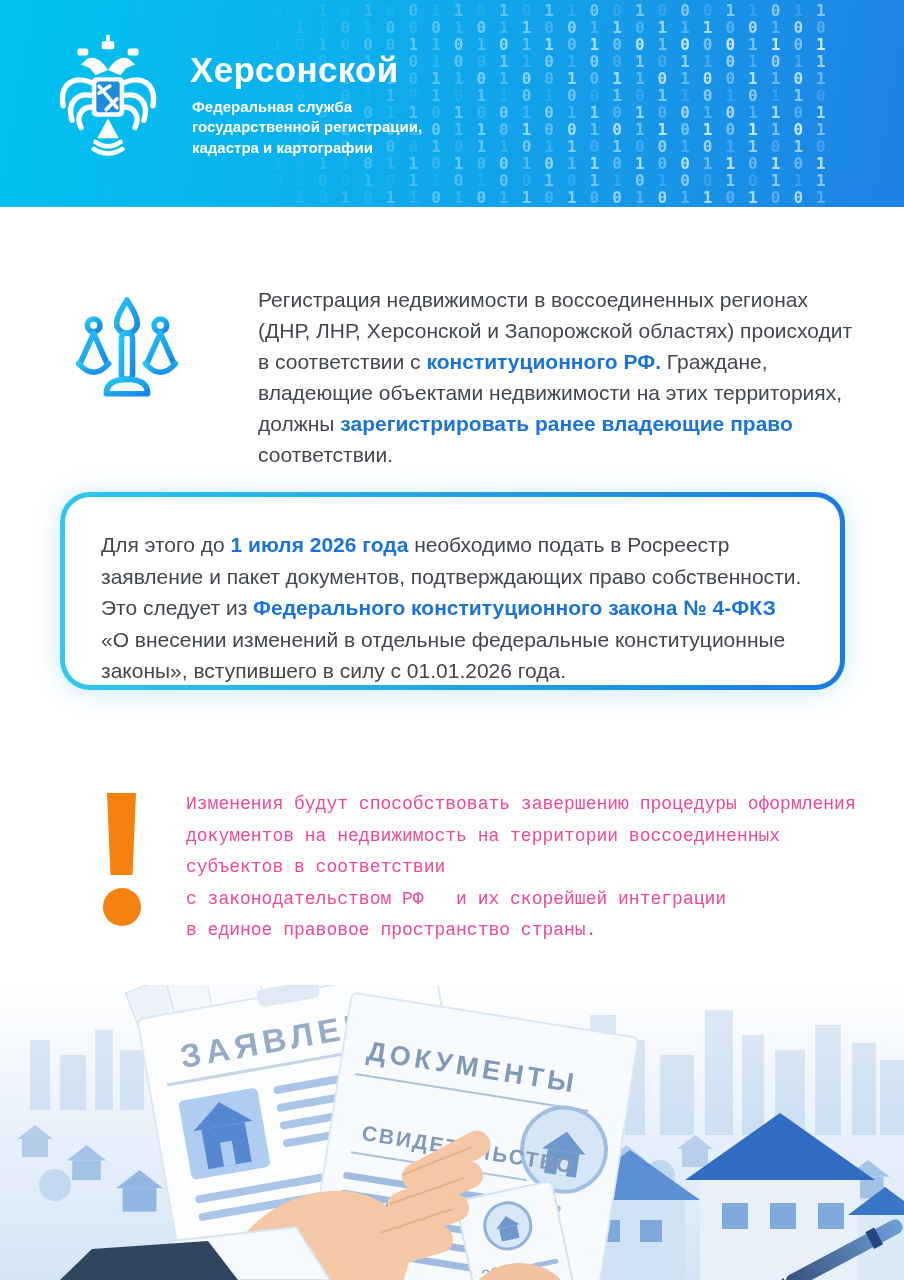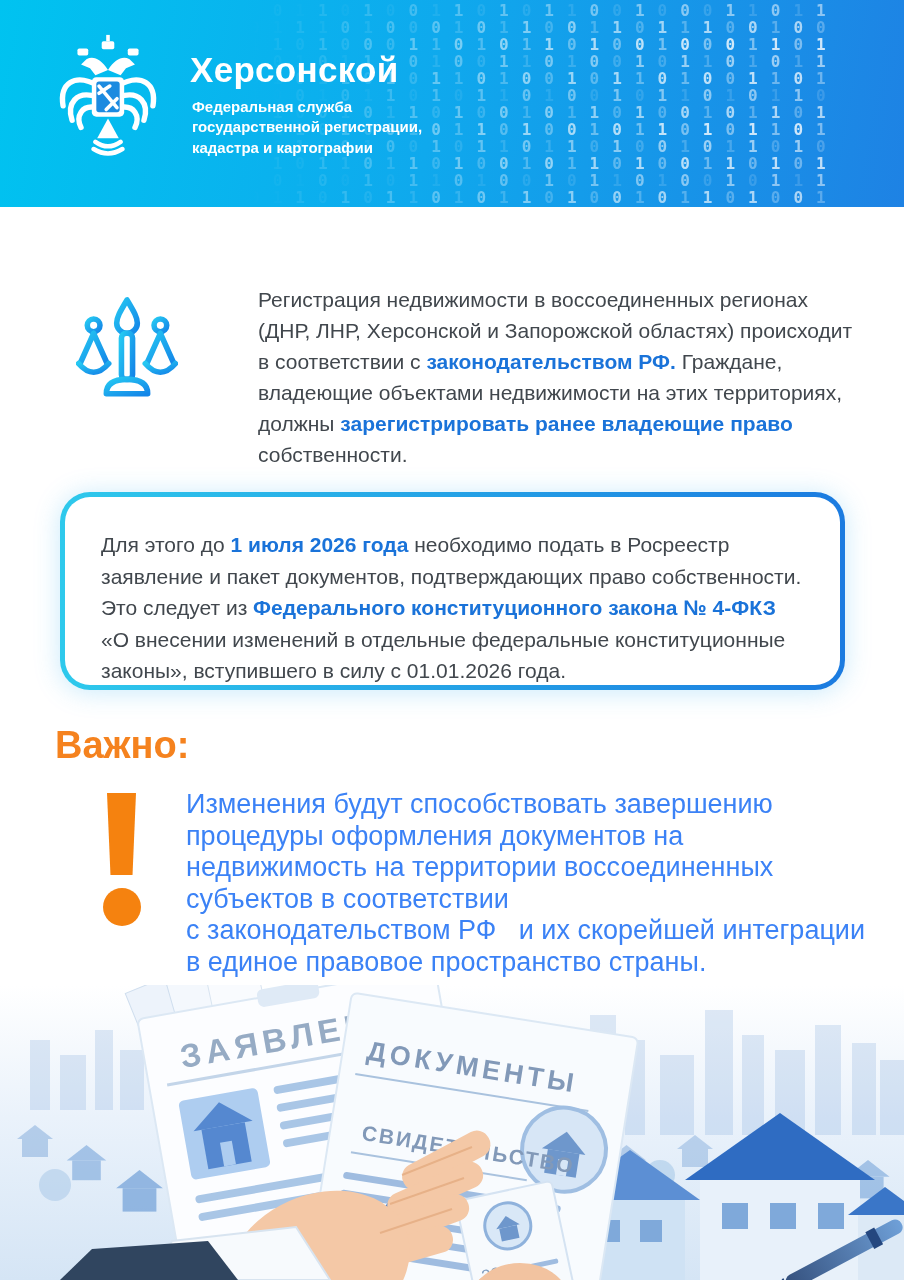--- a/index.html
+++ b/index.html
@@ -58,21 +58,21 @@
     font-size:38px; font-weight:700; color:#F5821E;
   }
   .excl { position:absolute; }
   .excl-bar {
     left:107px; top:793px; width:29px; height:82px; background:#F5820F;
     clip-path:polygon(0 0, 100% 0, 88% 100%, 12% 100%);
   }
   .excl-dot { left:103px; top:888px; width:38px; height:38px; background:#F5820F; border-radius:50%; }
   .important-text {
     position:absolute; left:186px; top:789px; width:680px;
-    font-size:27px; line-height:31.5px; color:#3b82f6; white-space:pre-wrap;
+    font-size:18px; line-height:31.5px; color:#ec4899; white-space:pre-wrap;font-family:Liberation Mono, monospace;
   }
 
   
   .illustration { position:absolute; left:0; top:985px; width:904px; height:295px; overflow:hidden; }
   .illustration svg { display:block; }
 </style>
 </head>
 <body>
 
 <div class="page">
@@ -139,27 +139,26 @@
       <circle cx="22" cy="42" r="8"></circle>
       <circle cx="106" cy="42" r="8"></circle>
       <path d="M22 52 L5 90 M22 52 L39 90"></path>
       <path d="M3 90 q19 22 38 0"></path>
       <path d="M106 52 L89 90 M106 52 L123 90"></path>
       <path d="M87 90 q19 22 38 0"></path>
       <rect x="57" y="52" width="14" height="58" rx="6"></rect>
       <path d="M38 128 q0 -18 26 -18 q26 0 26 18 Z"></path>
     </g>
   </svg>
-  <div class="intro-text"><span>Регистрация недвижимости в воссоединенных регионах (ДНР, ЛНР, Херсонской и Запорожской областях) происходит в соответствии с </span><span class="seg-b">законодательством РФ.</span><span> Граждане, владеющие объектами недвижимости на этих территориях, должны </span><span class="seg-b">зарегистрировать ранее владеющие право</span><span> собственности.</span></div>
+  <div class="intro-text"><span>Регистрация недвижимости в воссоединенных регионах (ДНР, ЛНР, Херсонской и Запорожской областях) происходит в соответствии с </span><span class="seg-b">конституционного РФ.</span><span> Граждане, владеющие объектами недвижимости на этих территориях, должны </span><span class="seg-b">зарегистрировать ранее владеющие право</span><span> соответствии.</span></div>
 
   <div class="deadline-box">
     <div class="deadline-text"><span>Для этого до </span><span class="seg-b">1 июля 2026 года</span><span> необходимо подать в Росреестр заявление и пакет документов, подтверждающих право собственности. Это следует из </span><span class="seg-b">Федерального конституционного закона № 4-ФКЗ</span><span> «О внесении изменений в отдельные федеральные конституционные законы», вступившего в силу с 01.01.2026 года.</span></div>
   </div>
 
-  <div class="important-heading">Важно:</div>
   <div class="excl excl-bar"></div>
   <div class="excl excl-dot"></div>
   <div class="important-text">Изменения будут способствовать завершению процедуры оформления документов на недвижимость на территории воссоединенных субъектов в соответствии
 с законодательством РФ   и их скорейшей интеграции
 в единое правовое пространство страны.</div>
 
   <div class="illustration">
     <svg width="904" height="295" viewBox="0 0 904 295">
       <defs>
         <linearGradient id="sky" x1="0" y1="0" x2="0" y2="1">

